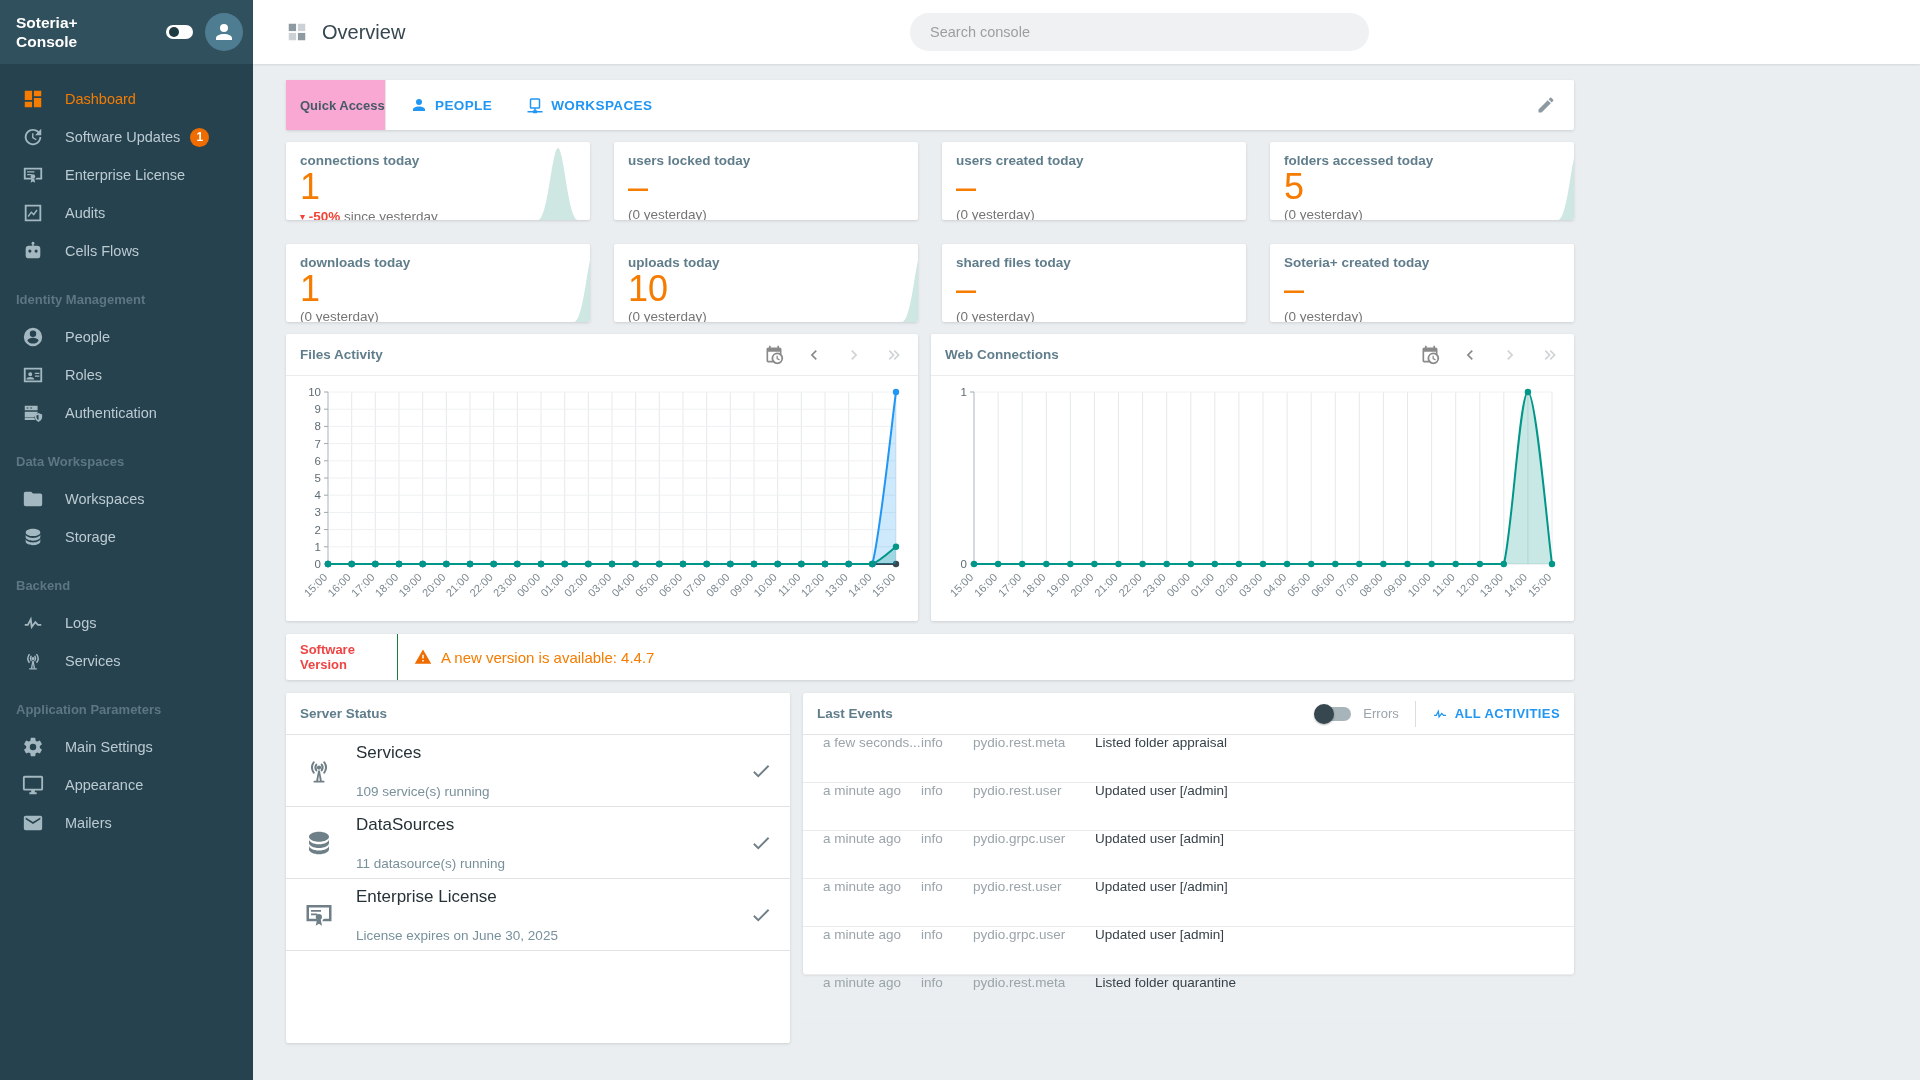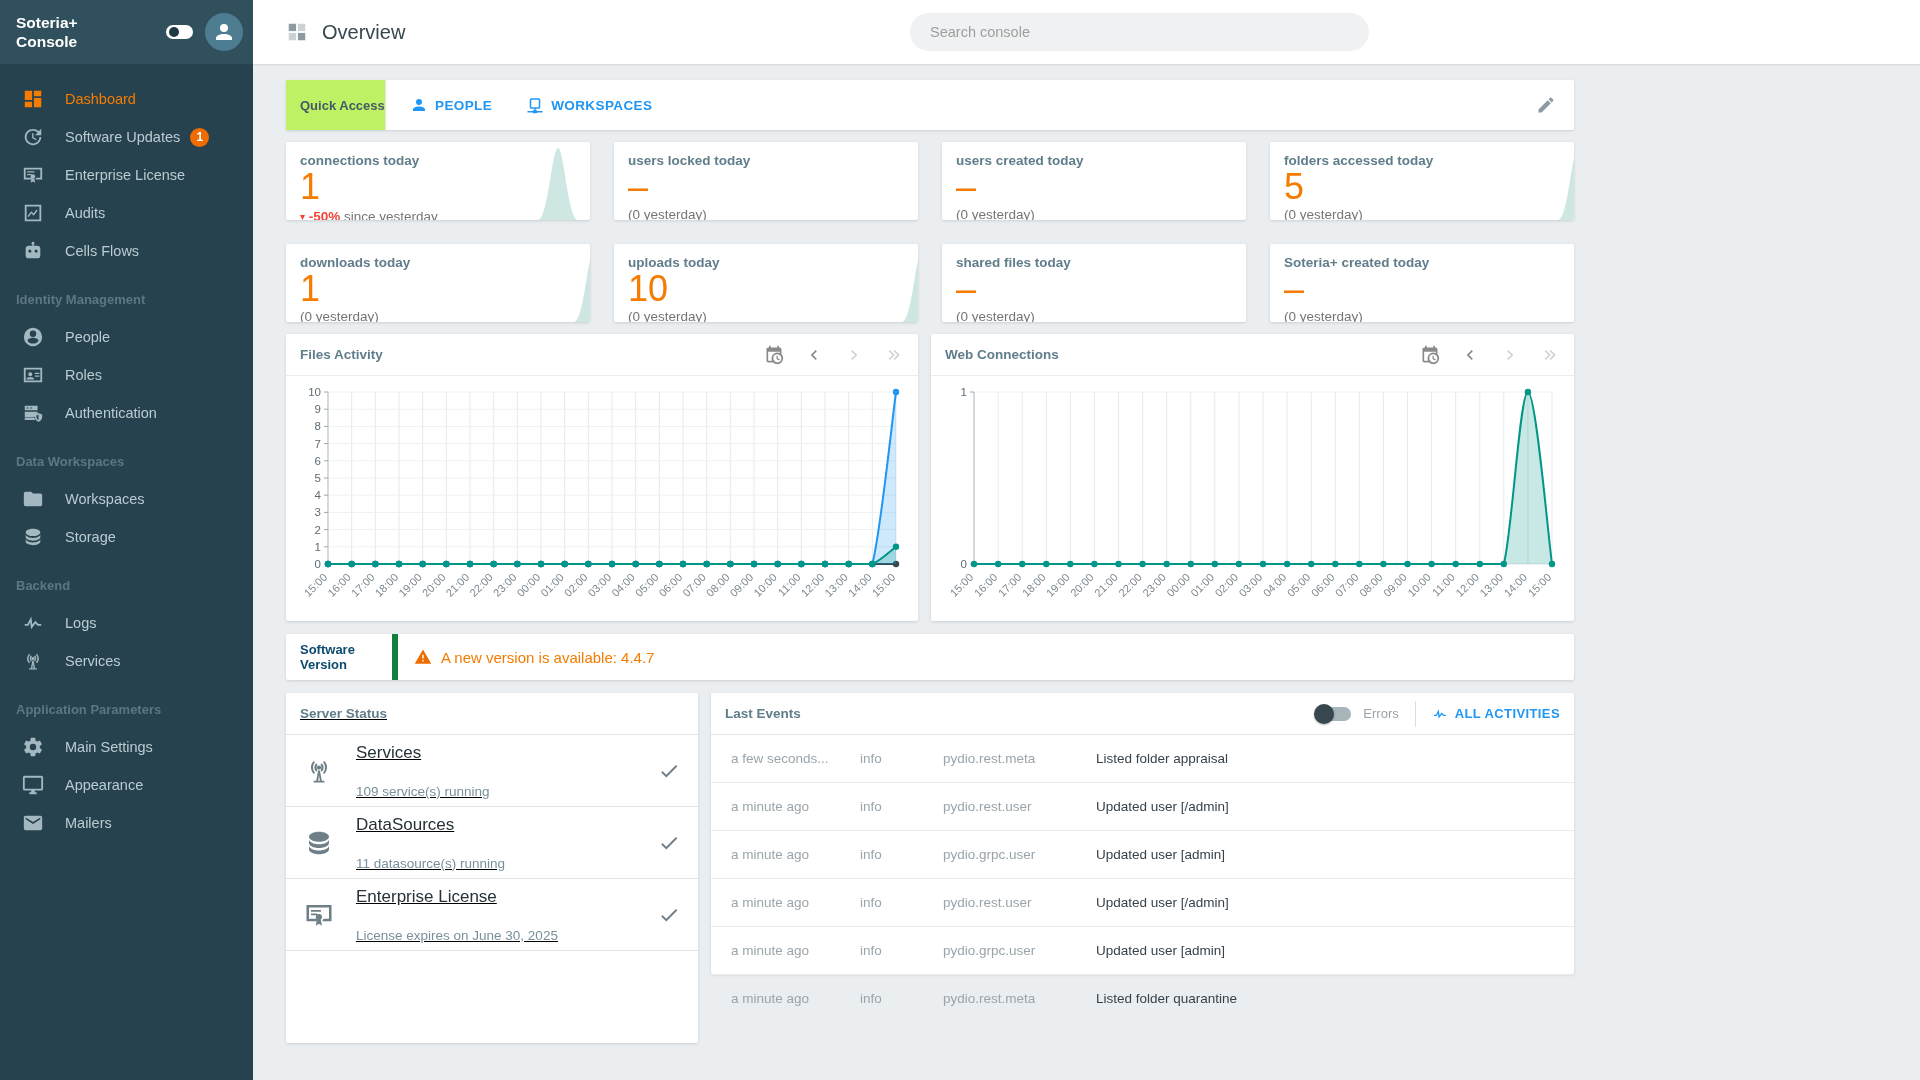--- a/index.html
+++ b/index.html
@@ -36,21 +36,21 @@
             background:#f0f1f2; display:flex; align-items:center; padding-left:20px; cursor:text; }
   .search-ph { color:#9e9e9e; font-size:14.5px; }
 
   
   .main { position:absolute; left:253px; top:64px; right:0; bottom:0; padding:16px 0 0 33px; }
   .content { width:1288px; }
   .card { background:#fff; border-radius:2px; box-shadow:0 1px 3px rgba(0,0,0,.13); }
 
   .qa { height:50px; display:flex; align-items:center; }
   .qa-label { width:100px; align-self:stretch; display:flex; align-items:center; padding-left:14px;
-              border-right:1px solid #e4e4e4; background:#bef264; font-size:13px; font-weight:bold; color:#455a64; }
+              border-right:1px solid #e4e4e4; background:#f9a8d4; font-size:13px; font-weight:bold; color:#455a64; }
   .qa-btns { display:flex; align-items:center; margin-left:24px; gap:34px; }
   .qa-btn { display:flex; align-items:center; gap:7px; color:#2196f3; font-size:13.5px; font-weight:bold;
             letter-spacing:.4px; cursor:pointer; }
   .qa-edit { margin-left:auto; margin-right:18px; color:#8d9aa1; cursor:pointer; }
 
   .stats { display:grid; grid-template-columns:repeat(4,1fr); gap:24px; margin-top:12px; }
   .stat { position:relative; overflow:hidden; height:78px; padding:11px 14px; }
   .stat-title { font-size:13.5px; font-weight:bold; color:#607d8b; }
   .stat-value { font-size:36px; color:#f57c00; line-height:1.05; margin-top:0px; }
   .stat-sub { font-size:13.5px; color:#757575; margin-top:1px; }
@@ -64,45 +64,45 @@
   .chart-card { height:287px;text-align:center; }
   .chart-card.fa { width:632px; } .chart-card.wc { flex:1; }
   .chart-head { height:42px; display:flex; align-items:center; padding:0 14px; border-bottom:1px solid #ececec; }
   .card-title { font-size:13.5px; font-weight:bold; color:#607d8b; }
   .chart-tools { margin-left:auto; display:flex; align-items:center; gap:20px; }
   .tool { color:#8a8a8a; cursor:pointer; } .tool.disabled { color:#cfd4d6; cursor:default; }
   .chart-body { padding:6px 4px 0 6px; }
 
   .sv { margin-top:13px; height:46px; display:flex; align-items:center; }
   .sv-label { width:112px; align-self:stretch; display:flex; align-items:center; padding-left:14px;
-              border-right:6px solid #15803d; font-size:13px; font-weight:bold; color:#0c4a6e; }
+              border-right:1px solid #15803d; font-size:13px; font-weight:bold; color:#ef4444; }
   .sv-msg { display:flex; align-items:center; gap:9px; padding-left:16px; color:#f57c00; font-size:15px; }
   .sv-msg .i { color:#ef6c00; }
 
   .bottom-row { display:flex; gap:13px; margin-top:13px; }
-  .ss { width:412px; height:350px;text-decoration:underline; } .le { flex:1; height:281px; }
+  .ss { width:504px; height:350px; } .le { flex:1; height:281px; }
   .panel-head { height:42px; display:flex; align-items:center; padding:0 14px; border-bottom:1px solid #e4e4e4; }
 
   .ss-row { display:flex; align-items:center; height:72px; padding:0 18px; border-bottom:1px solid #e2e2e2; }
   .ss-row .i { color:#6f7f87; }
   .ss-txt { margin-left:22px; }
   .ss-title { font-size:17px; color:#263238; }
   .ss-sub { font-size:13.5px; color:#78909c; margin-top:21px; }
   .ss-check { margin-left:auto; width:22px; height:22px; color:#43a047; }
 
   .le-tools { margin-left:auto; display:flex; align-items:center; }
   .toggle { width:34px; height:14px; background:#a7b4ba; border-radius:7px; position:relative; cursor:pointer; }
   .toggle .knob { position:absolute; left:-3px; top:-3px; width:20px; height:20px; border-radius:50%;
                   background:#37474f; box-shadow:0 1px 2px rgba(0,0,0,.3); }
   .tog-label { font-size:13px; color:#9aa4aa; margin-left:12px; }
   .vdiv { width:1px; height:26px; background:#ddd; margin:0 16px; }
   .act-ic { color:#2196f3; }
   .all-acts { font-size:13px; font-weight:bold; color:#2196f3; letter-spacing:.4px; margin-left:7px;
               cursor:pointer; text-decoration:none; }
-  .le-row { display:flex; align-items:center; height:48px; border-bottom:1px solid #ebebeb; font-size:13.5px;gap:31px; }
+  .le-row { display:flex; height:48px; border-bottom:1px solid #ebebeb; font-size:13.5px; }
   .c-time { width:118px; padding-left:20px; color:#9aa4aa; }
   .c-level { width:52px; color:#9aa4aa; }
   .c-logger { width:122px; color:#9aa4aa; }
   .c-msg { color:#37424a; }
 </style>
 </head>
 <body>
 
 <div class="app">
 

